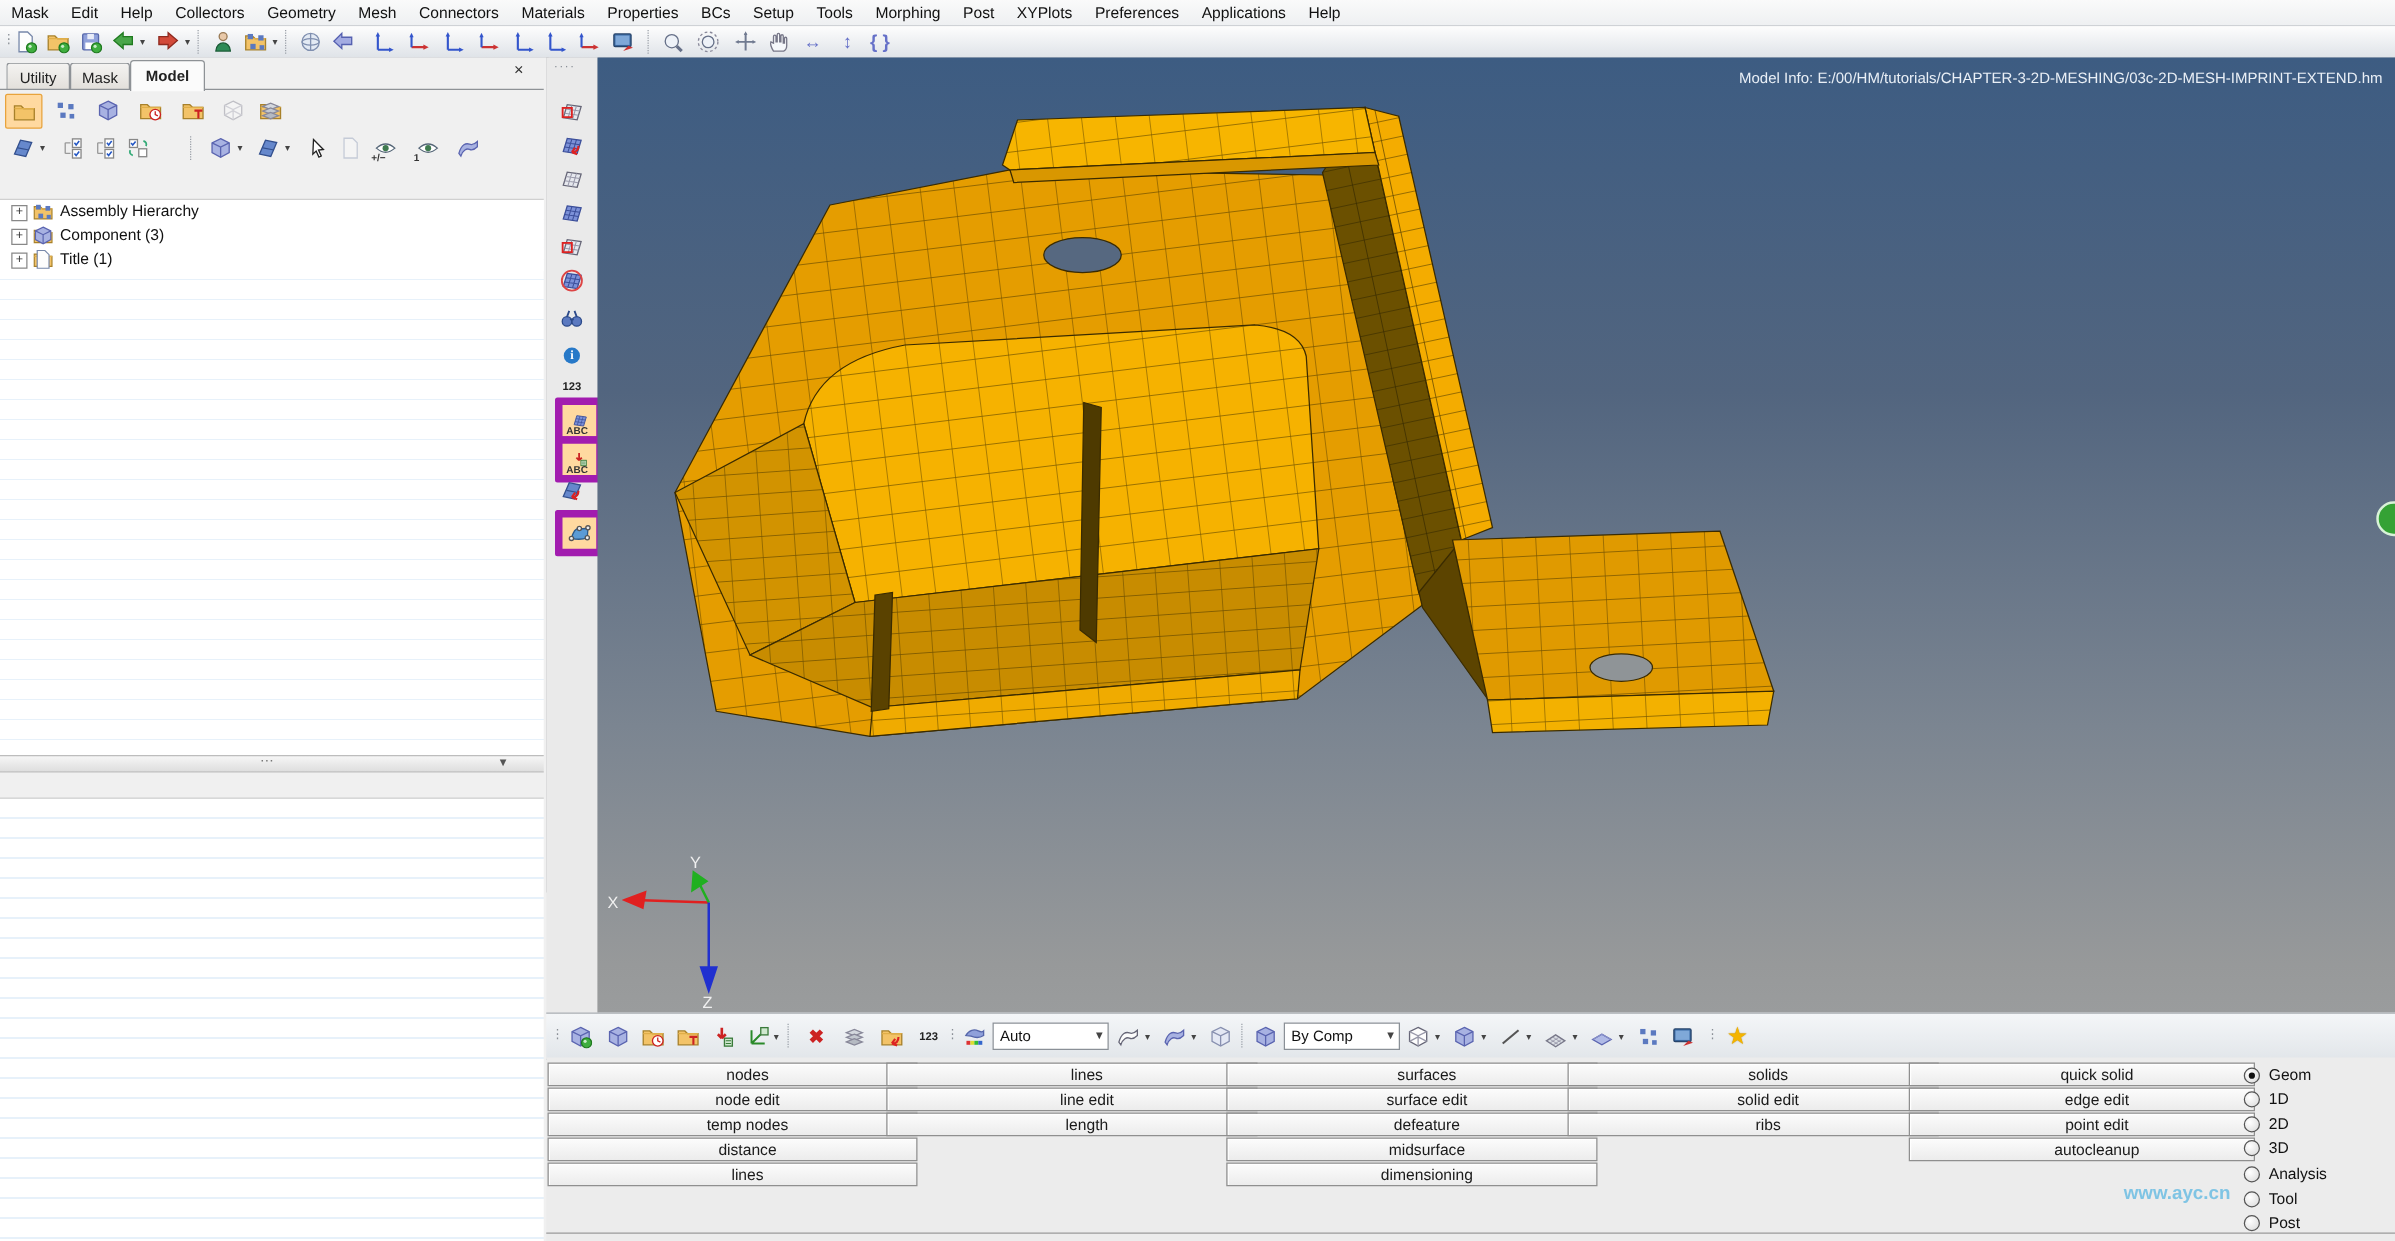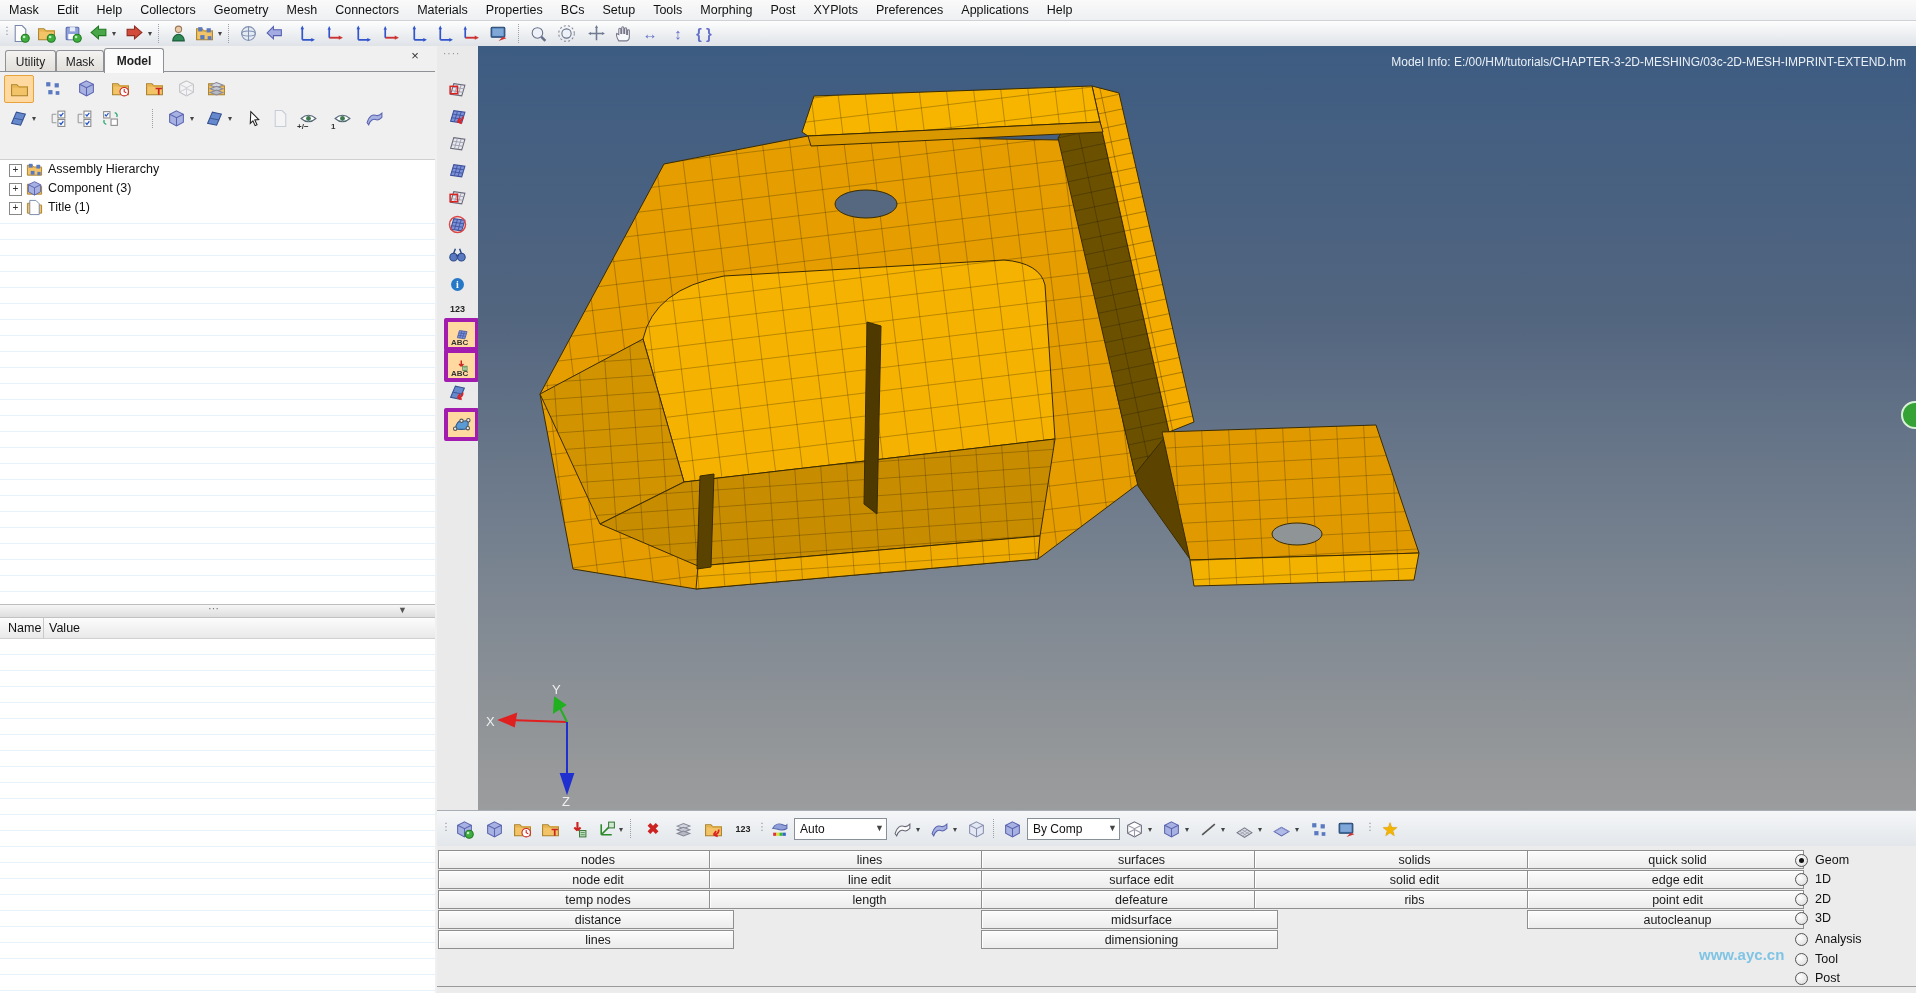--- a/index.html
+++ b/index.html
@@ -42,21 +42,21 @@
   .ticon{position:absolute;left:26px;top:1px;width:17px;height:17px;}
   #splitter{position:absolute;left:0;width:435px;height:12px;background:linear-gradient(#f6f6f6,#dedede);
             border:1px solid #bdbdbd;border-left:none;border-right:none;}
   #splitter .mid{position:absolute;left:208px;top:-3px;color:#777;font-size:11px;}
   #splitter .col{position:absolute;left:398px;top:0px;color:#555;font-size:9px;}
   .colorwheel{position:absolute;width:13px;height:13px;border-radius:50%;
        background:conic-gradient(#e33,#ee3,#3c3,#3cc,#33e,#c3c,#e33);border:1px solid #999;}
   
   #vtoolbar{left:437px;top:46px;width:41px;height:764px;background:#eaeaea;border-right:1px solid #c8c8c8;}
   .vbtn{position:absolute;left:7px;width:27px;height:25px;display:flex;align-items:center;justify-content:center;}
-  .vbtn.orange{background:#ffd9a0;border:4px solid #a21caf;border-radius:2px;}
+  .vbtn.orange{background:#ffd9a0;border:6px solid #a21caf;border-radius:2px;}
   .vlab{font-size:8px;font-weight:bold;color:#333;position:absolute;bottom:0;left:3px;}
   #viewport{left:478px;top:46px;width:1438px;height:764px;
             background:linear-gradient(180deg,#3d5c82 0%,#52657f 35%,#7b8591 70%,#97999a 95%,#9a9c9d 100%);}
   #modelinfo{position:absolute;right:10px;top:9px;color:#e9eff6;font-size:12px;}
   
   #btoolbar{left:437px;top:810px;width:1479px;height:36px;background:linear-gradient(#f4f6f8,#e2e6ea);
             border-top:1px solid #a9aeb4;border-bottom:1px solid #a9aeb4;}
   .bbtn{position:absolute;top:5px;width:26px;height:26px;display:flex;align-items:center;justify-content:center;}
   .combo{position:absolute;top:7px;height:20px;background:#fff;border:1px solid #8a9097;font-size:12px;
          color:#111;display:flex;align-items:center;padding-left:5px;}
@@ -556,25 +556,20 @@
           <use href="#s-page"></use>
         </svg>
       <span class="lbl">Title (1)</span>
     </div>
 
     <div id="splitter" style="top:558px">
       <span class="mid">⋯</span>
       <span class="col">▼</span>
     </div>
 
-    <div class="hdr" style="top:571px">
-      <span style="left:8px">Name</span>
-      <div class="hdiv" style="left:43px"></div>
-      <span style="left:49px">Value</span>
-    </div>
     <div class="striped" style="top:592px;height:355px"></div>
   </div>
 
   <div id="vtoolbar" class="abs">
     <span class="ghandle" style="left:6px;top:2px">····</span>
     <div class="vbtn" style="top:31px">
         <svg class="ic">
           <use href="#s-meshg"></use>
           <use href="#s-redsq"></use>
         </svg>

